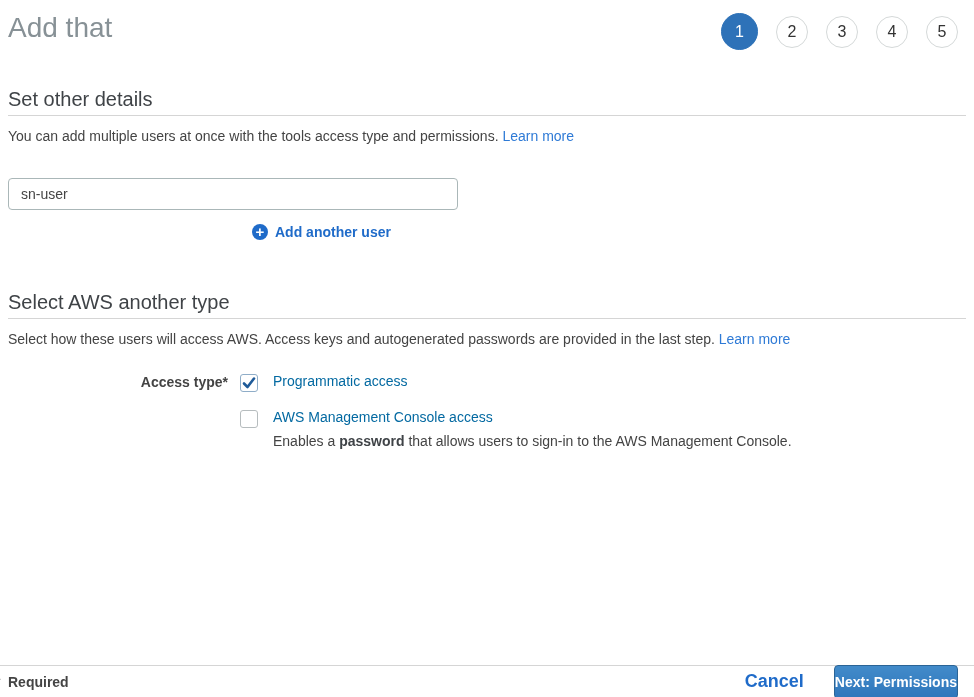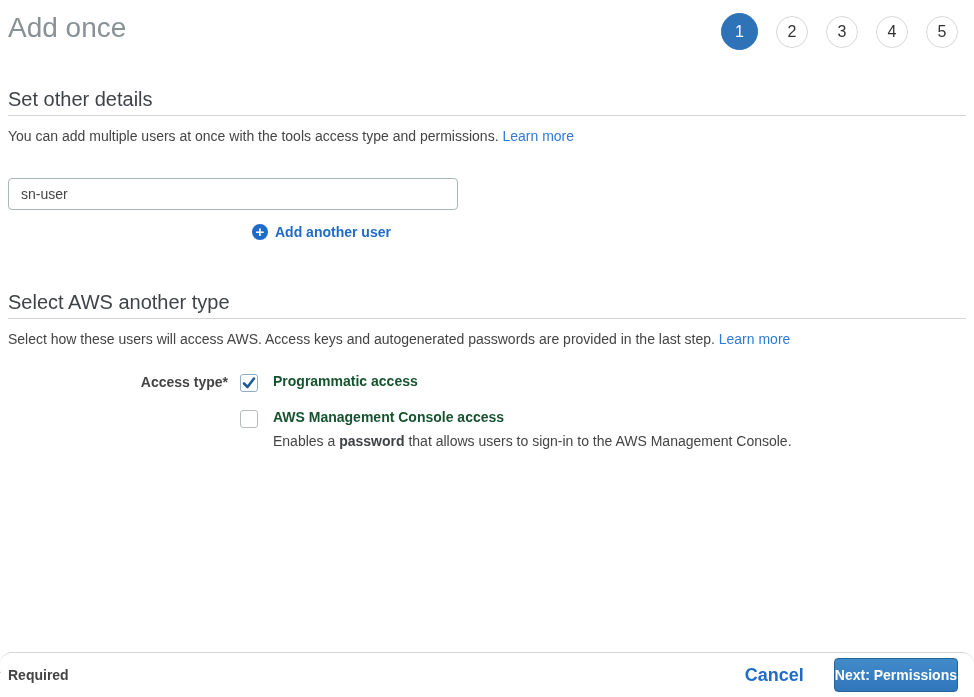--- a/index.html
+++ b/index.html
@@ -81,49 +81,48 @@
   .option { display: flex; margin-bottom: 14px; }
   .checkbox {
     width: 18px; height: 18px; margin-top: 1px;
     border: 1px solid #b6bcbe; border-radius: 3px; background: #fff;
     flex-shrink: 0; position: relative; cursor: pointer;
   }
   .checkbox.checked { border-color: #8fadc8; }
   .checkbox svg { display: none; position: absolute; left: 1px; top: 1px; }
   .checkbox.checked svg { display: block; }
   .option-content { margin-left: 15px; max-width: 522px; font-size: 14px; color: #444; }
-  .option-title { font-weight: bold; line-height: 17px; margin-bottom: 5px; color: #14532d; }
+  .option-title { font-weight: normal; line-height: 17px; margin-bottom: 5px; color: #0369a1; }
   .option-desc { line-height: 21px; }
   .option-desc b { color: #3f4347; }
 
   
   .page-footer {
-    position: absolute; left: 0; right: 0; bottom: 0; height: 45px;
+    position: absolute; left: 0; right: 0; bottom: 0; height: 32px;
     border-top: 1px solid #d5d5d5;
     display: flex; align-items: center;
     padding: 0 16px 0 8px;
-    border-radius: 12px;
   }
   .required { font-weight: bold; font-size: 14px; color: #444; position: relative; }
   .required-mark { position: absolute; left: -13px; top: 0; }
   .footer-spacer { flex: 1; }
   .cancel-link { font-size: 18px; margin-right: 30px; }
   .next-button {
     background: linear-gradient(#428bca, #2f76bb);
     border: 1px solid #2a6496; border-radius: 4px;
     color: #fff; font-weight: bold; font-size: 14px;
     font-family: Liberation Sans, sans-serif;
     padding: 8px 0; cursor: pointer;
   }
 </style>
 </head>
 <body>
 
 <div class="page-header">
-  <h1 class="page-title">Add once</h1>
+  <h1 class="page-title">Add that</h1>
   <div class="steps">
     <div class="step active">1</div>
     <div class="step">2</div>
     <div class="step">3</div>
     <div class="step">4</div>
     <div class="step">5</div>
   </div>
 </div>
 
 <div class="content">

